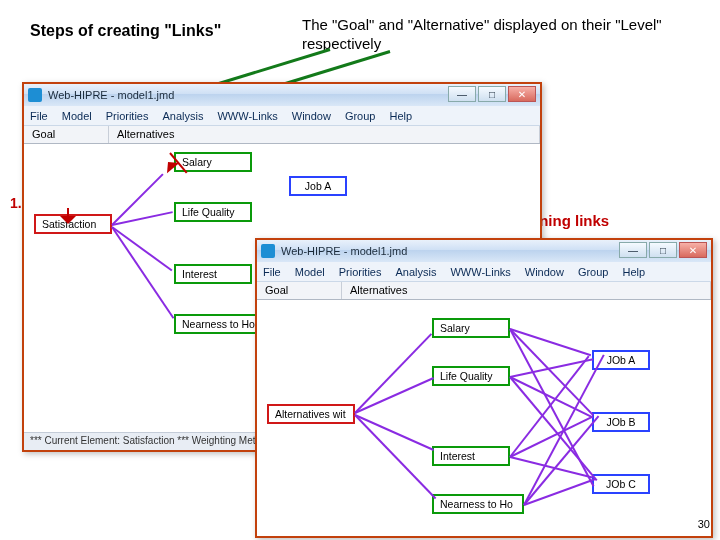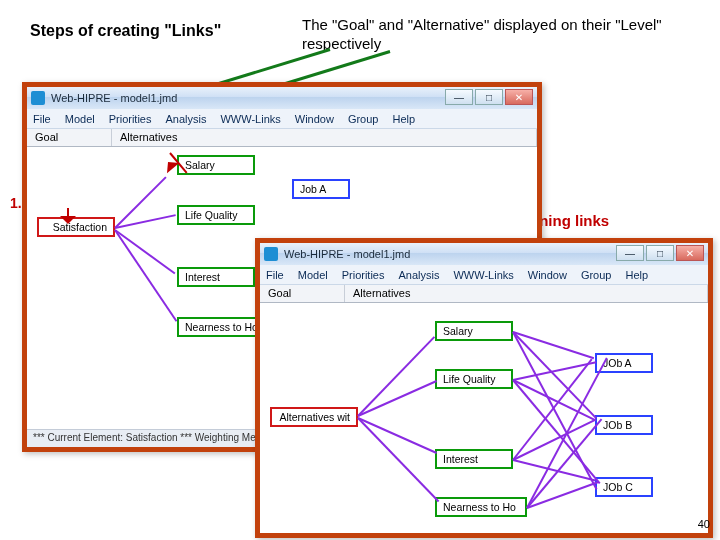--- a/index.html
+++ b/index.html
@@ -54,21 +54,21 @@
     bottom: 10px;
     right: 10px;
     font-size: 11px;
     color: #000;
   }
 
   
   .win {
     position: absolute;
     background: #7dd3fc;
-    border: 5px solid #c2410c;
+    border: 2px solid #c2410c;
     box-shadow: 2px 2px 6px rgba(0,0,0,0.25);
   }
   .titlebar {
     height: 22px;
     background: linear-gradient(#e9f1fb, #cfe0f5 45%, #bcd3ee 46%, #d9e7f7);
     display: flex;
     align-items: center;
     padding: 0 4px;
     font-size: 11px;
     color: #1a2a3a;
@@ -120,23 +120,23 @@
     background: #fff;
   }
   .node {
     position: absolute;
     border: 2px solid;
     padding: 2px 6px;
     font-size: 10.5px;
     background: #fff;
     white-space: nowrap;
   }
-  .node.red { border-color: #d01818; color:#000;text-align:right; }
+  .node.red { border-color: #d01818; color:#000; }
   .node.green { border-color: #0a9a0a; color:#000; }
-  .node.blue { border-color: #2a42ff; color:#000; }
+  .node.blue { border-color: #2a42ff; color:#000;text-align:center; }
   .statusbar {
     position: absolute;
     bottom: 0; left: 0; right: 0;
     height: 18px;
     background: #e8edf4;
     border-top: 1px solid #c4ccd8;
     font-size: 10px;
     color: #333;
     padding: 2px 6px;
     overflow: hidden;
@@ -286,15 +286,15 @@
     <div class="link-line" style="left:267px; top:204px; width:76px; transform: rotate(-20deg);"></div>
   </div>
 </div>
 
 <div style="position:absolute; left:160px; top:154px; width:0;height:0; border:8px solid transparent; border-right-color:#c00000; transform: rotate(50deg);"></div>
 <div style="position:absolute; left:170px; top:152px; width:26px; height:2px; background:#c00000; transform: rotate(50deg); transform-origin:left center;"></div>
 
 <div style="position:absolute; left:60px; top:216px; width:0;height:0; border:8px solid transparent; border-top-color:#c00000;"></div>
 <div style="position:absolute; left:67px; top:208px; width:2px; height:12px; background:#c00000;"></div>
 
-<div class="page-num">40</div>
+<div class="page-num">30</div>
 
 </div>
 
 </body></html>

